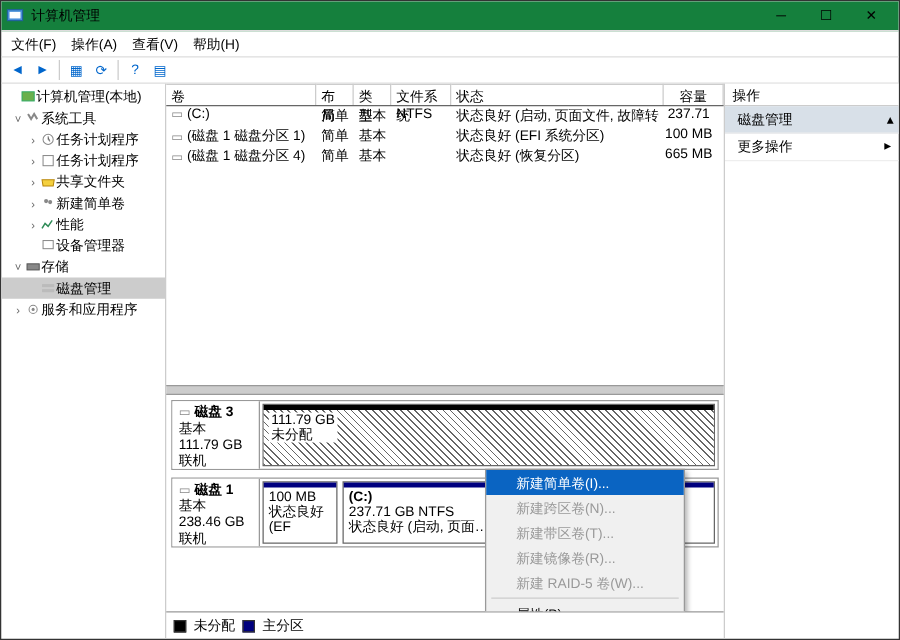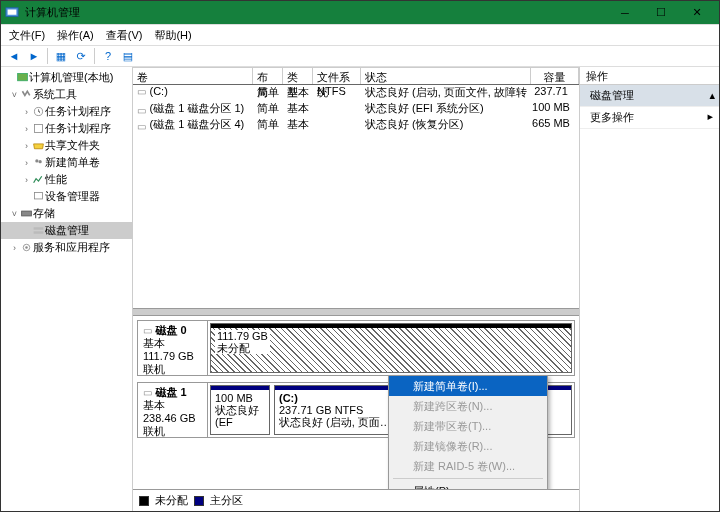--- a/index.html
+++ b/index.html
@@ -199,21 +199,21 @@
           <span class="c-status">状态良好 (恢复分区)</span>
           <span class="c-cap">665 MB</span>
         </div>
     </div>
     <div style="flex:1"></div>
     <div class="gray"></div>
     <div class="disks">
 
       <div class="diskrow">
         <div class="diskinfo">
-          <div><span class="dicon">▭</span> <b>磁盘 0</b></div>
+          <div><span class="dicon">▭</span> <b>磁盘 3</b></div>
           <div>基本</div>
           <div>111.79 GB</div>
           <div>联机</div>
         </div>
         <div class="diskbody">
           <div class="part" style="flex:1">
             <div class="pbar" style="background:#000"></div>
             <div class="ptxt hatch" style="position:relative"><div style="background:#fff;display:inline-block;padding:0 2px"><div>111.79 GB</div><div>未分配</div></div></div>
           </div>
         </div>

